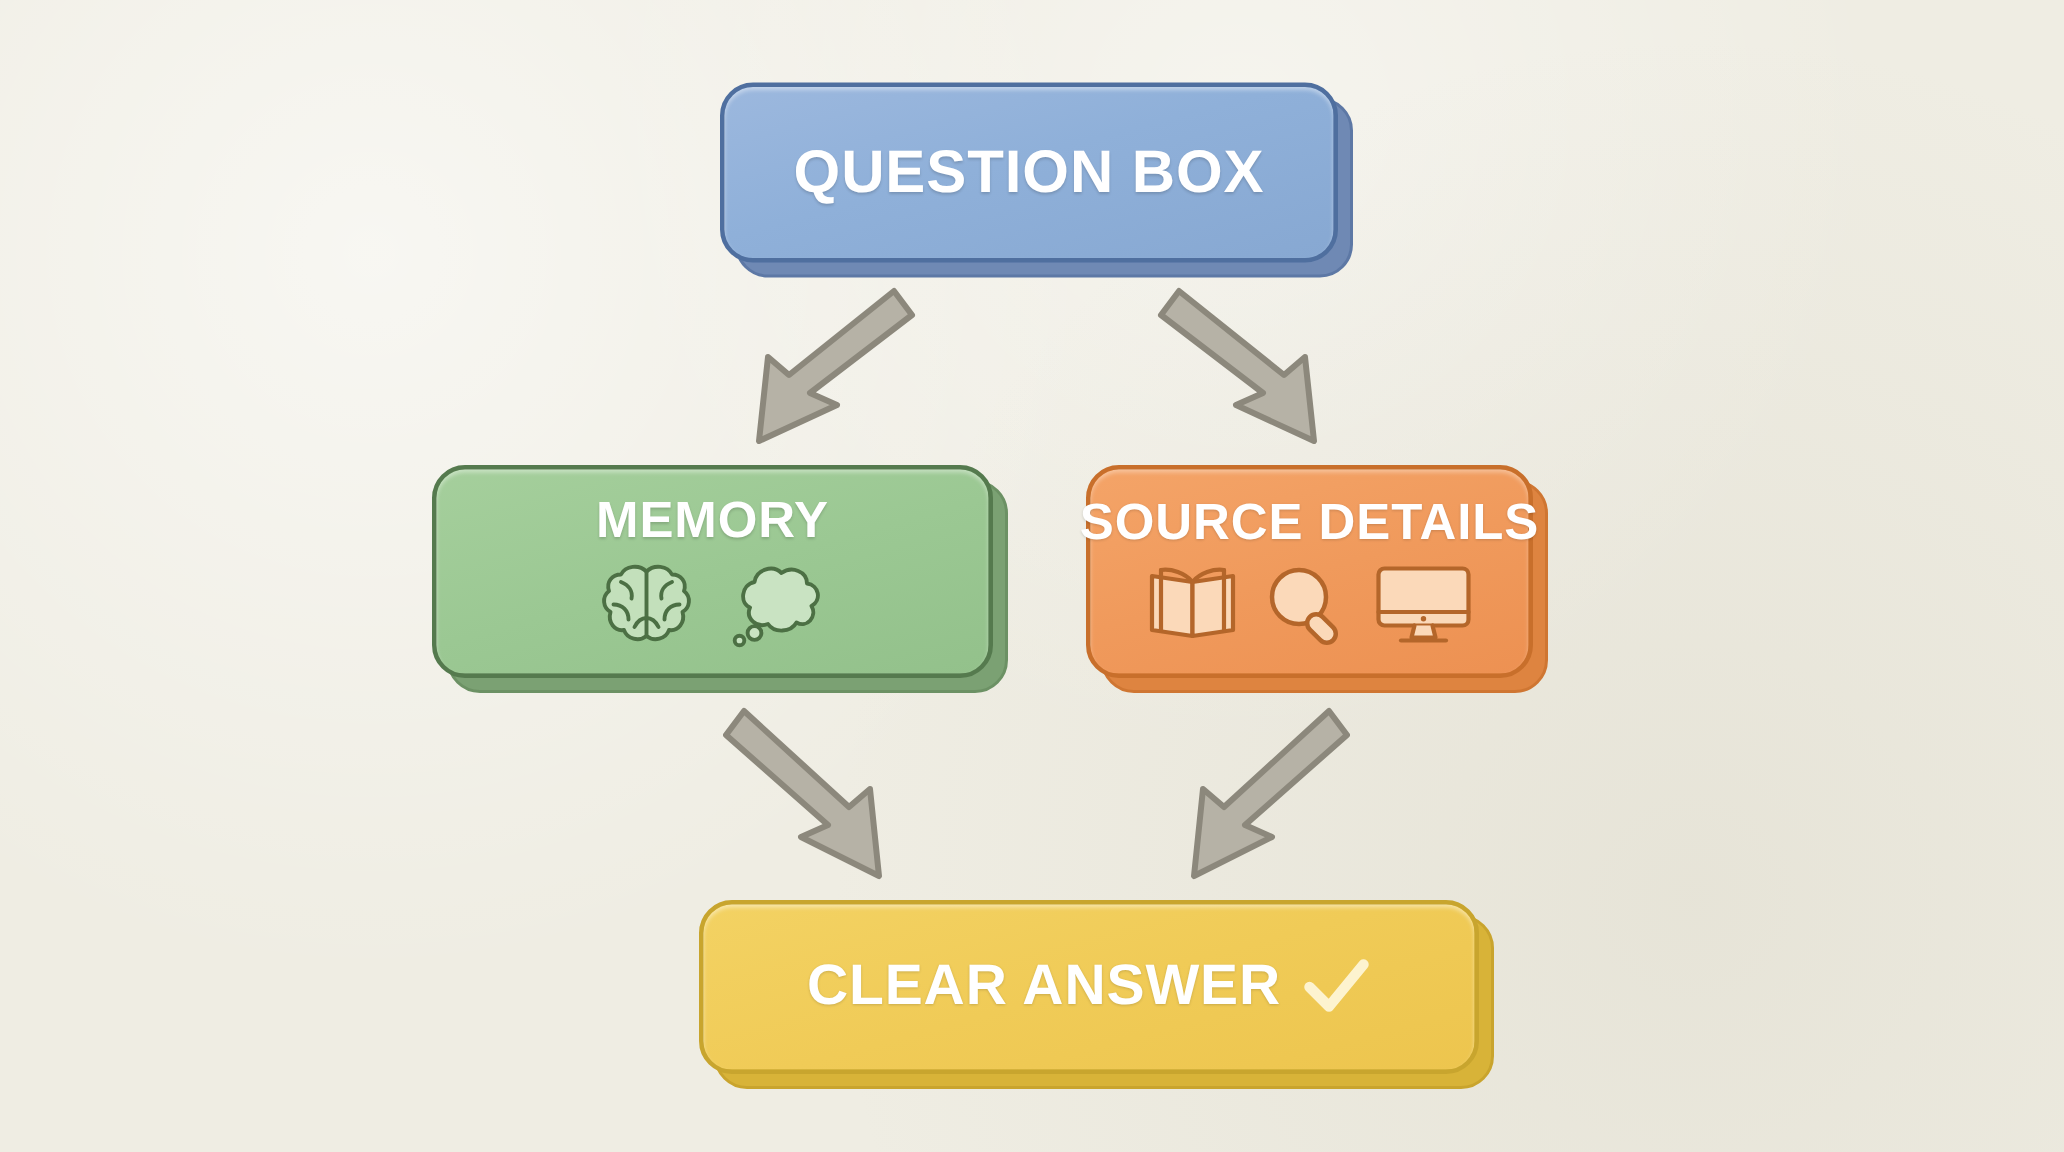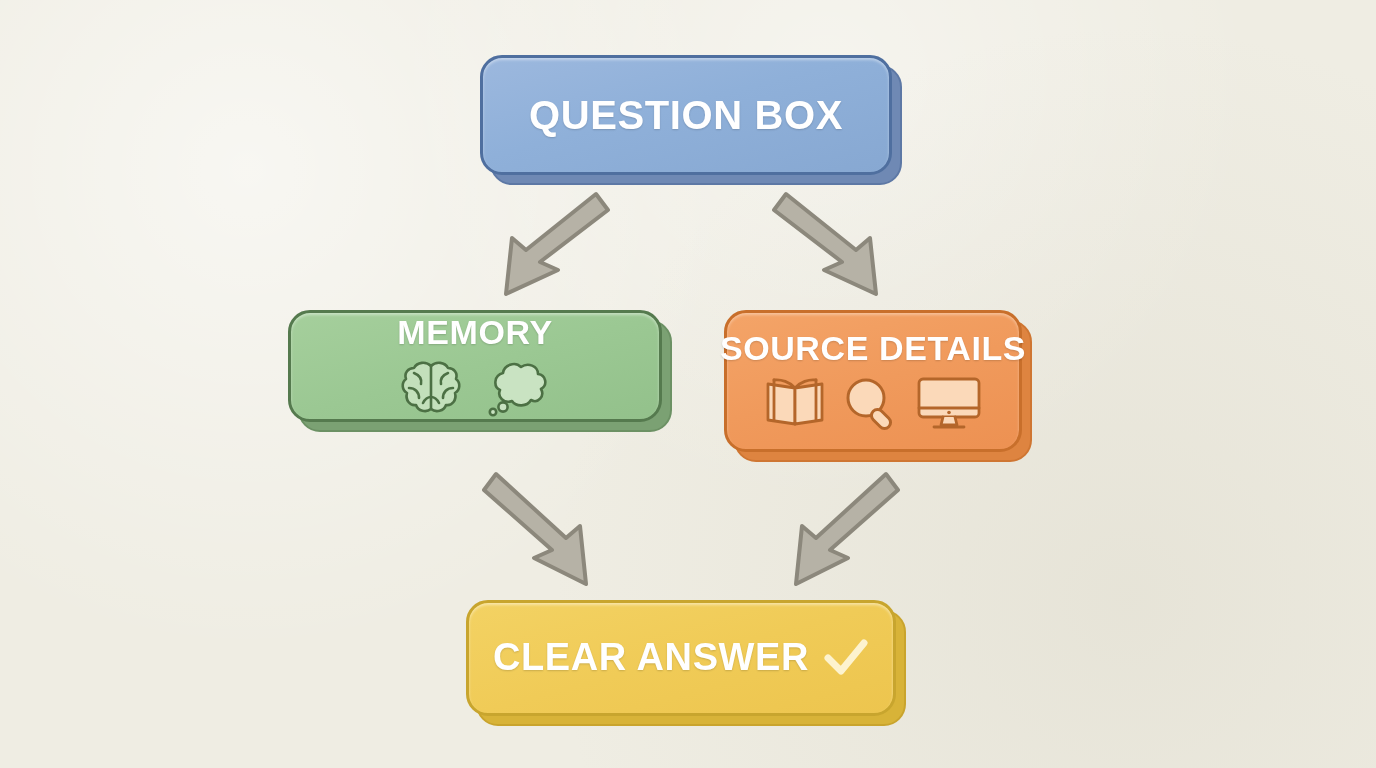--- a/index.html
+++ b/index.html
@@ -93,21 +93,21 @@
   #question-box .plate { background: #6f89b4; border: 2px solid #5d78a5; }
   #question-box .face {
     background: linear-gradient(165deg, #9cb8de 0%, #8fb0d9 45%, #87a8d2 100%);
     border: 3px solid #4f6f9f;
     box-shadow: inset 0 2px 3px rgba(255,255,255,0.42);
   }
   #question-box .node-label { font-size: 40px; text-align: center; }
 
   
   #memory-box {
-    left: 288px; top: 310px; width: 374px; height: 112px;
+    left: 288px; top: 310px; width: 374px; height: 142px;
   }
   #memory-box .plate { background: #7ba173; border: 2px solid #6c9164; }
   #memory-box .face {
     background: linear-gradient(165deg, #a5cf9c 0%, #9bc893 50%, #93c18b 100%);
     border: 3px solid #557a4e;
     box-shadow: inset 0 2px 3px rgba(255,255,255,0.4);
   }
   #memory-box .node-label { font-size: 34px; margin-bottom: 4px; }
 
   
@@ -117,21 +117,21 @@
   #source-box .plate { background: #de8440; border: 2px solid #cf7632; }
   #source-box .face {
     background: linear-gradient(165deg, #f4a468 0%, #f09a5c 50%, #ed9152 100%);
     border: 3px solid #c86f2b;
     box-shadow: inset 0 2px 3px rgba(255,255,255,0.35);
   }
   #source-box .node-label { font-size: 34px; margin-bottom: 4px; }
 
   
   #answer-box {
-    left: 466px; top: 600px; width: 430px; height: 116px;
+    left: 466px; top: 600px; width: 520px; height: 116px;
   }
   #answer-box .plate { background: #d8b338; border: 2px solid #c9a42d; }
   #answer-box .face {
     background: linear-gradient(165deg, #f3d263 0%, #f0cb57 50%, #edc54e 100%);
     border: 3px solid #c8a52e;
     box-shadow: inset 0 2px 3px rgba(255,255,255,0.45);
   }
   #answer-box .node-label {
     font-size: 38px;
     display: flex;

